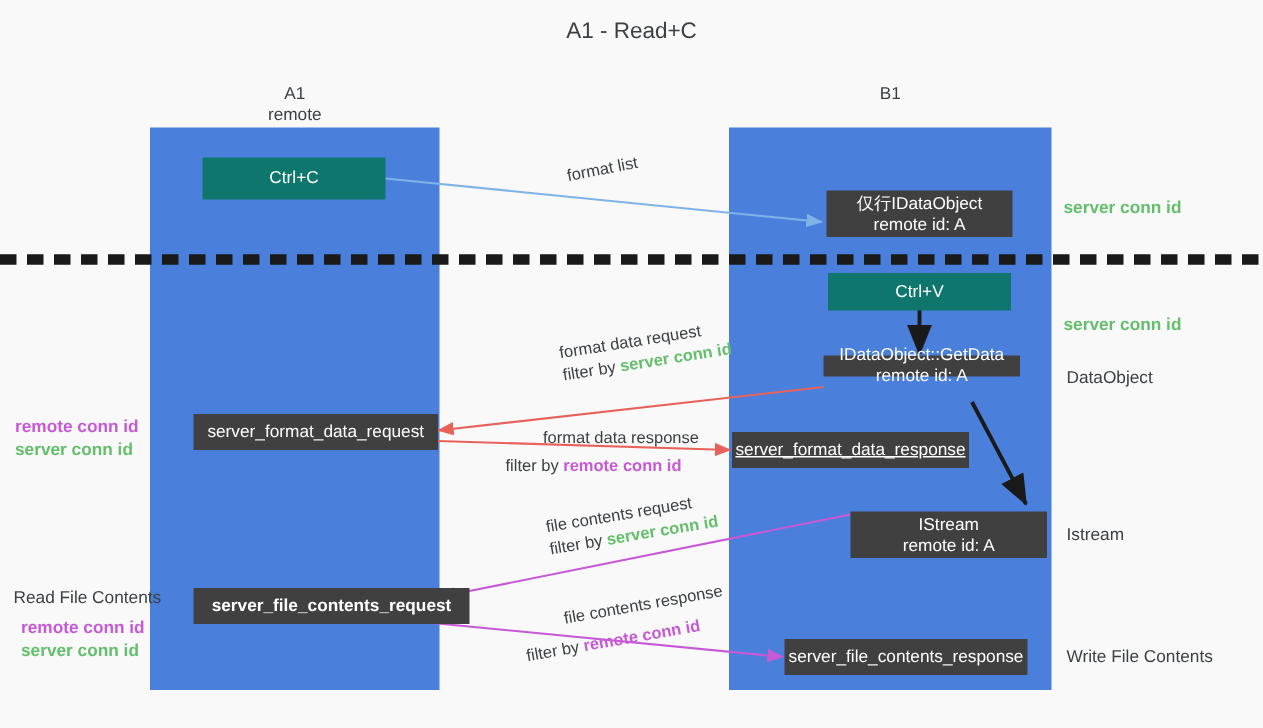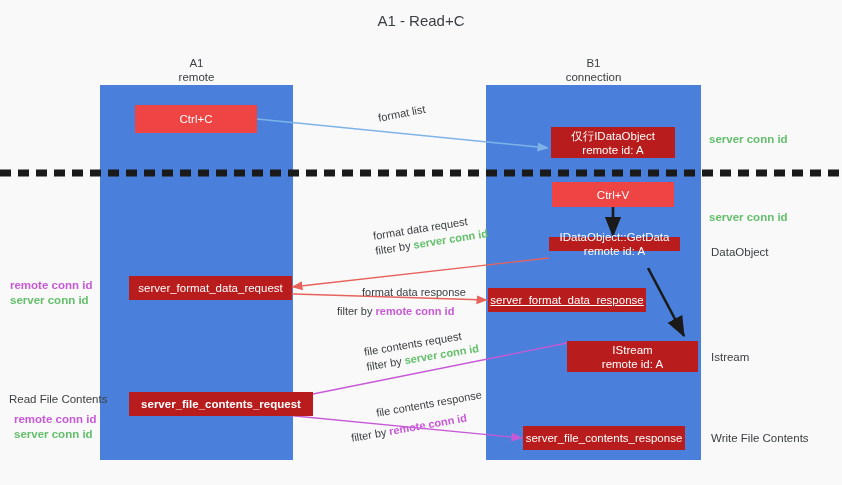--- a/index.html
+++ b/index.html
@@ -48,22 +48,22 @@
     box-sizing: border-box;
     display: flex;
     flex-direction: column;
     align-items: center;
     justify-content: center;
     color: #ffffff;
     font-size: 11.5px;
     line-height: 14px;
     text-align: center;
   }
-  .node.orange { background: #b91c1c; }
-  .node.green  { background: #ef4444; }
+  .node.orange { background: #404040; }
+  .node.green  { background: #0f766e; }
   .node .l2 { font-size: 11.5px; }
 
   .edge-label {
     position: absolute;
     color: #3c4043;
     font-size: 11px;
     line-height: 15px;
     white-space: nowrap;
   }
   .edge-label.tilt-a { transform: rotate(-11deg); transform-origin: left top; }
@@ -96,21 +96,20 @@
 
   <div class="lane" style="left:100px; top:85px; width:193px; height:375px;"></div>
   <div class="lane" style="left:486px; top:85px; width:215px; height:375px;"></div>
 
   <div class="lane-head" style="left:100px; top:57px; width:193px;">
     <div>A1</div>
     <div>remote</div>
   </div>
   <div class="lane-head" style="left:486px; top:57px; width:215px;">
     <div>B1</div>
-    <div>connection</div>
   </div>
 
   <svg id="wires" viewBox="0 0 842 485">
     <defs>
       <marker id="ah-blue" markerWidth="9" markerHeight="9" refX="7.5" refY="3.2" orient="auto">
         <path d="M0,0 L8,3.2 L0,6.4 z" fill="#7fb3e8"></path>
       </marker>
       <marker id="ah-red" markerWidth="9" markerHeight="9" refX="7.5" refY="3.2" orient="auto">
         <path d="M0,0 L8,3.2 L0,6.4 z" fill="#e8625c"></path>
       </marker>

